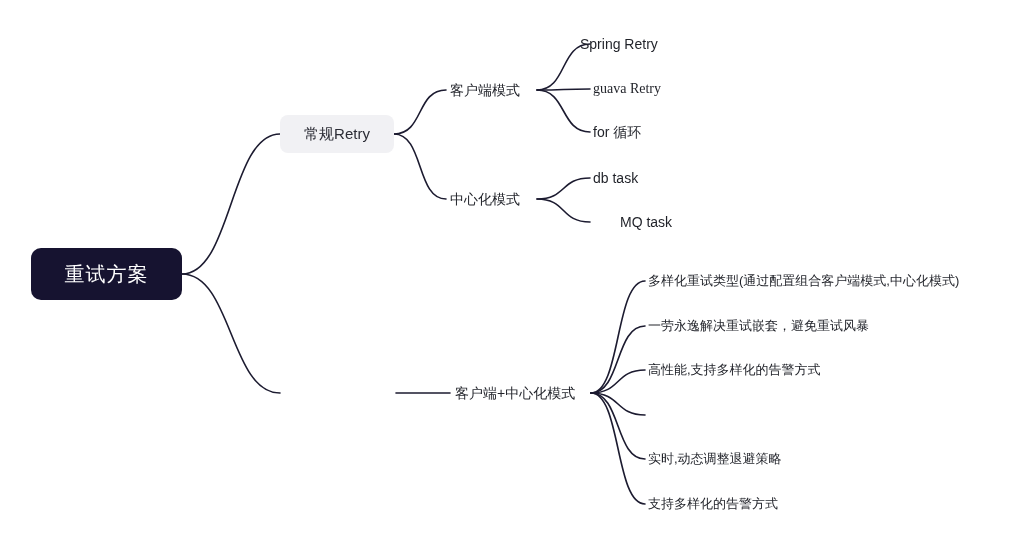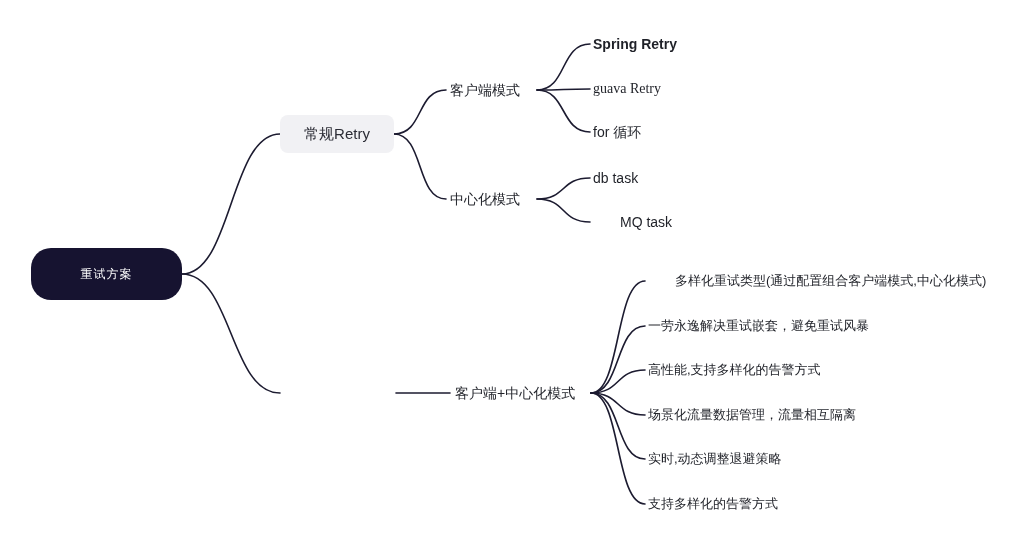--- a/index.html
+++ b/index.html
@@ -15,23 +15,23 @@
   svg.links path {
     fill: none;
     stroke: var(--line, #1c1b30);
     stroke-width: 1.6;
     stroke-linecap: round;
   }
   .node { position: absolute; white-space: nowrap; cursor: default; }
   .root {
     background: var(--root-bg, #161330);
     color: var(--root-text, #ffffff);
-    border-radius: 20px;
+    border-radius: 10px;
     display: flex; align-items: center; justify-content: center;
-    font-size: 12px;
+    font-size: 20px;
     letter-spacing: 1px;
   }
   .branch {
     background: var(--branch-bg, #f1f1f4);
     color: var(--branch-text, #2b2c35);
     border-radius: 8px;
     display: flex; align-items: center; justify-content: center;
     font-size: 15px;
   }
   .sub  { font-size: 14px; line-height: 20px; color: var(--text, #1f2128); }
@@ -72,35 +72,34 @@
 
   <div class="node branch" style="left:280px; top:115px; width:114px; height:38px;">常规Retry</div>
 
 
   <div class="node sub" style="left:450px; top:80px;">客户端模式</div>
 
   <div class="node sub" style="left:450px; top:189px;">中心化模式</div>
 
   <div class="node sub" style="left:455px; top:383px;">客户端+中心化模式</div>
 
-  <div class="node leaf" style="left:593px; top:34px;font-weight:bold;">Spring Retry</div>
+  <div class="node leaf" style="left:580px; top:34px;">Spring Retry</div>
 
   <div class="node leaf" style="left:593px; top:79px;font-family:Liberation Serif, serif;">guava Retry</div>
 
   <div class="node leaf" style="left:593px; top:122px;">for 循环</div>
 
   <div class="node leaf" style="left:593px; top:168px;">db task</div>
 
   <div class="node leaf" style="left:620px; top:212px;">MQ task</div>
 
-  <div class="node leaf-sm" style="left:648px; top:271px;margin-left:27px;">多样化重试类型(通过配置组合客户端模式,中心化模式)</div>
+  <div class="node leaf-sm" style="left:648px; top:271px;">多样化重试类型(通过配置组合客户端模式,中心化模式)</div>
 
   <div class="node leaf-sm" style="left:648px; top:316px;">一劳永逸解决重试嵌套，避免重试风暴</div>
 
   <div class="node leaf-sm" style="left:648px; top:360px;">高性能,支持多样化的告警方式</div>
 
-  <div class="node leaf-sm" style="left:648px; top:405px;">场景化流量数据管理，流量相互隔离</div>
 
   <div class="node leaf-sm" style="left:648px; top:449px;">实时,动态调整退避策略</div>
 
   <div class="node leaf-sm" style="left:648px; top:494px;">支持多样化的告警方式</div>
 
 </div>
 
 </body></html>

